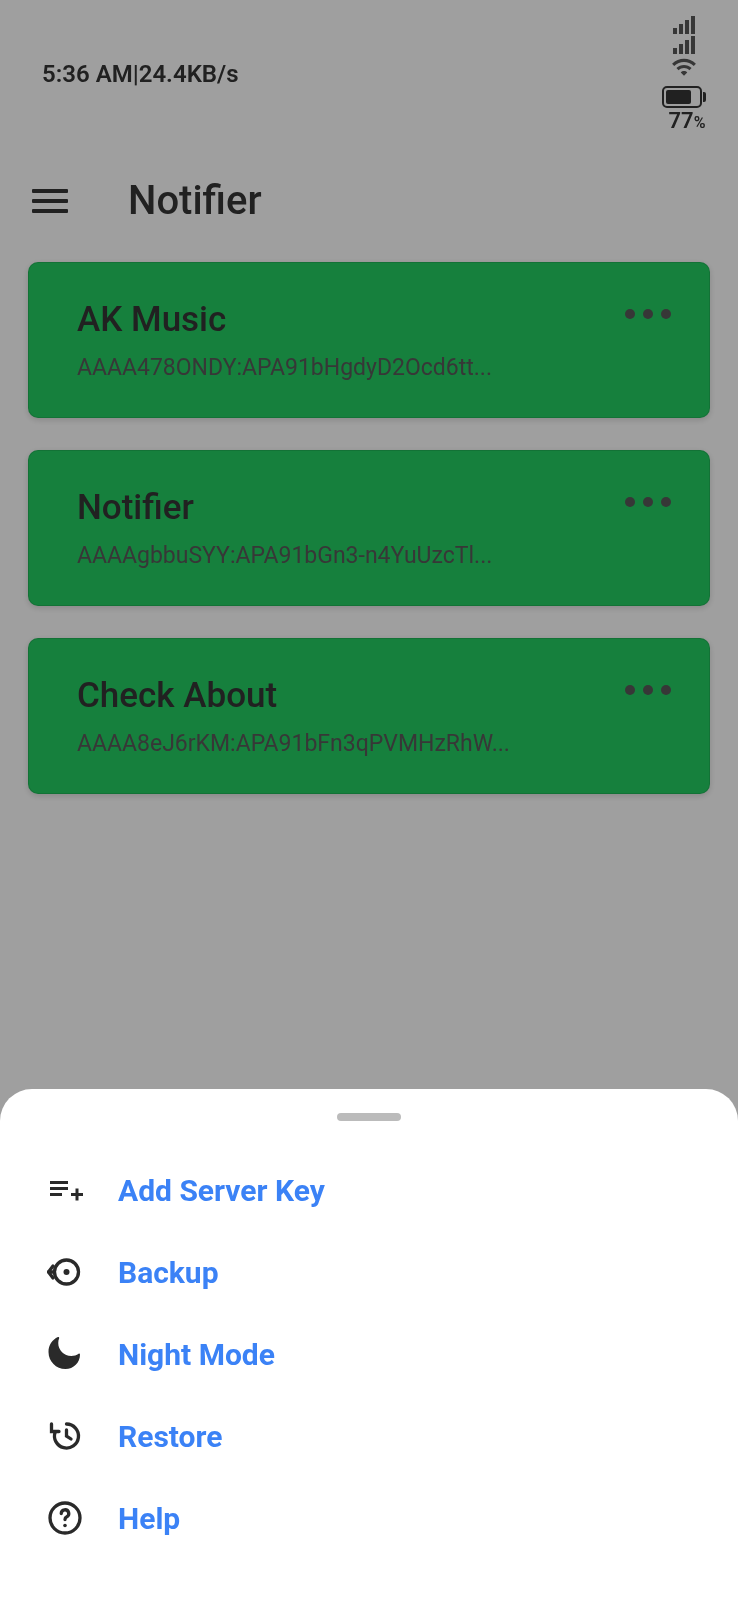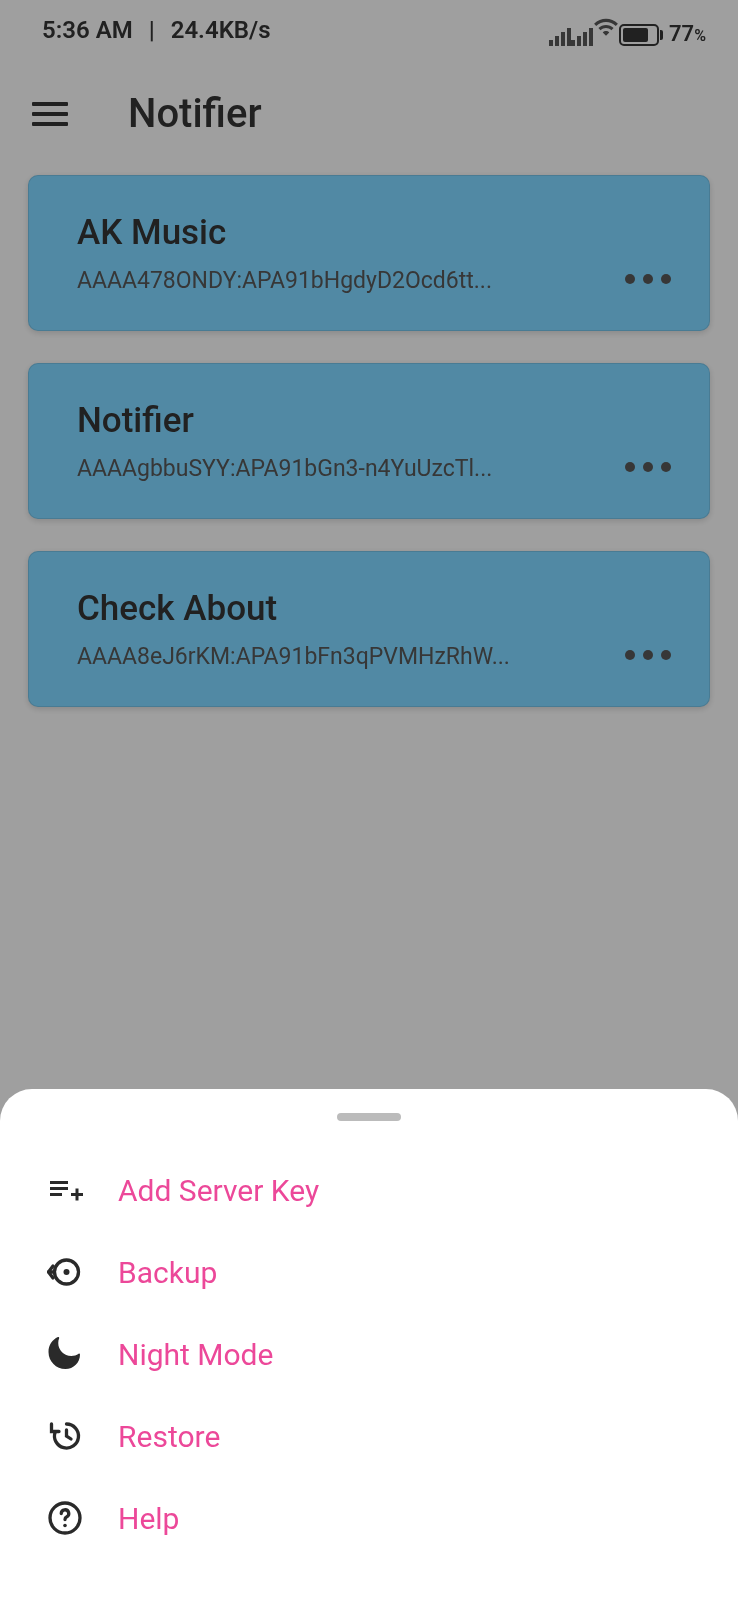--- a/index.html
+++ b/index.html
@@ -30,25 +30,26 @@
       justify-content: space-between;
       align-items: center;
       padding: 14px 32px 14px 42px;
       font-size: 24px;
       font-weight: 600;
       color: #333;
     }
     .status-left {
       display: flex;
       align-items: center;
-      gap: 16px;
+      gap: 0;
     }
     .status-right {
       display: flex;
-      align-items: flex-end;
+      align-items: center;
+      flex-direction: column;
     }
     .signal-icon {
       display: inline-flex;
       align-items: flex-end;
       gap: 2px;
       height: 20px;
     }
     .signal-icon span {
       width: 4px;
       background: #555;
@@ -103,29 +104,29 @@
     }
     .app-title {
       font-size: 40px;
       font-weight: 500;
       color: #333;
     }
     .card-list {
       padding: 14px 28px;
     }
     .card {
-      background: #7dd3fc;
+      background: #22c55e;
       border-radius: 10px;
       box-shadow: 0 2px 6px rgba(0,0,0,0.15);
       border: 1px solid rgba(0,0,0,0.1);
       padding: 36px 28px 36px 48px;
       margin-bottom: 32px;
       display: flex;
       justify-content: space-between;
-      align-items: flex-end;
+      align-items: flex-start;
     }
     .card-text {
       flex: 1;
       min-width: 0;
       overflow: hidden;
     }
     .card-title {
       font-size: 35px;
       font-weight: 500;
       color: #333;
@@ -180,22 +181,22 @@
       align-items: center;
       justify-content: center;
       color: #2a2a2a;
     }
     .sheet-icon svg {
       width: 36px;
       height: 36px;
     }
     .sheet-label {
       font-size: 30px;
-      color: #ec4899;
-      font-weight: 400;
+      color: #3b82f6;
+      font-weight: 700;
     }
     .battery-text {
       font-size: 22px;
       margin-left: 6px;
     }
     .battery-text .pct {
       font-size: 16px;
     }
   </style>
 </head>

